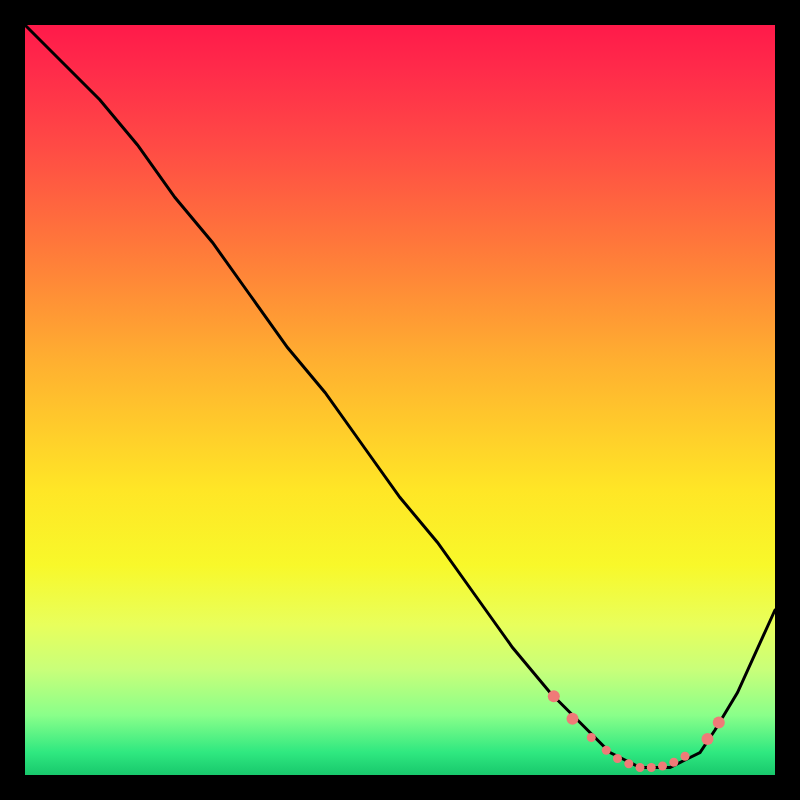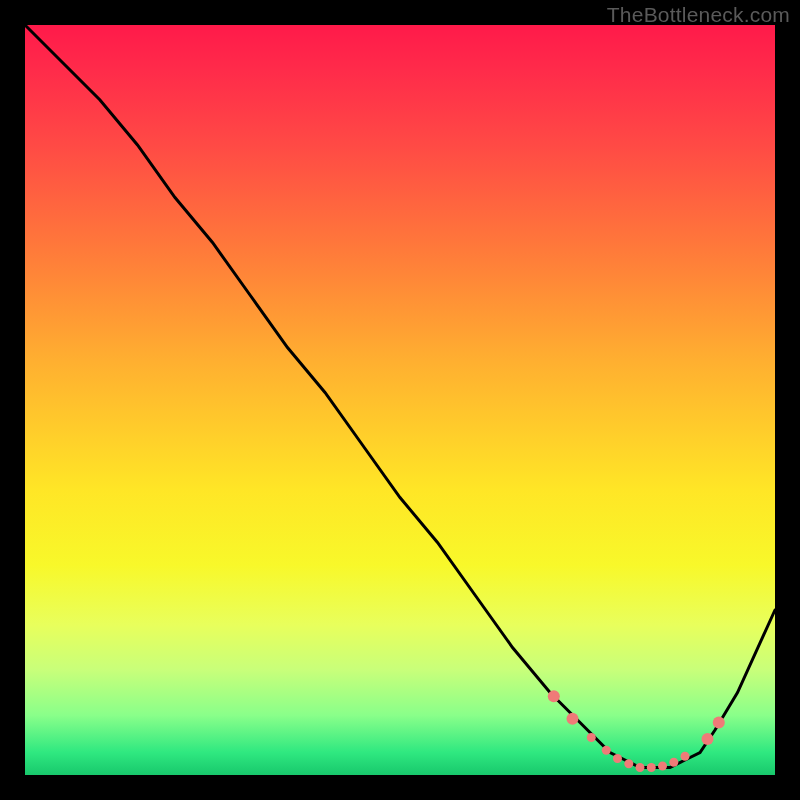--- a/index.html
+++ b/index.html
@@ -75,14 +75,13 @@
           <circle cx="615.0" cy="742.5" r="4.5" fill="#ef7b78"></circle>
           <circle cx="626.3" cy="742.5" r="4.5" fill="#ef7b78"></circle>
           <circle cx="637.5" cy="741.0" r="4.5" fill="#ef7b78"></circle>
           <circle cx="648.8" cy="737.3" r="4.5" fill="#ef7b78"></circle>
           <circle cx="660.0" cy="731.3" r="4.5" fill="#ef7b78"></circle>
           <circle cx="682.5" cy="714.0" r="6" fill="#ef7b78"></circle>
           <circle cx="693.8" cy="697.5" r="6" fill="#ef7b78"></circle>
         </g>
     </svg>
   </div>
-  <div class="watermark">TheBottleneck.com</div>
 </div>
 
 </body></html>

